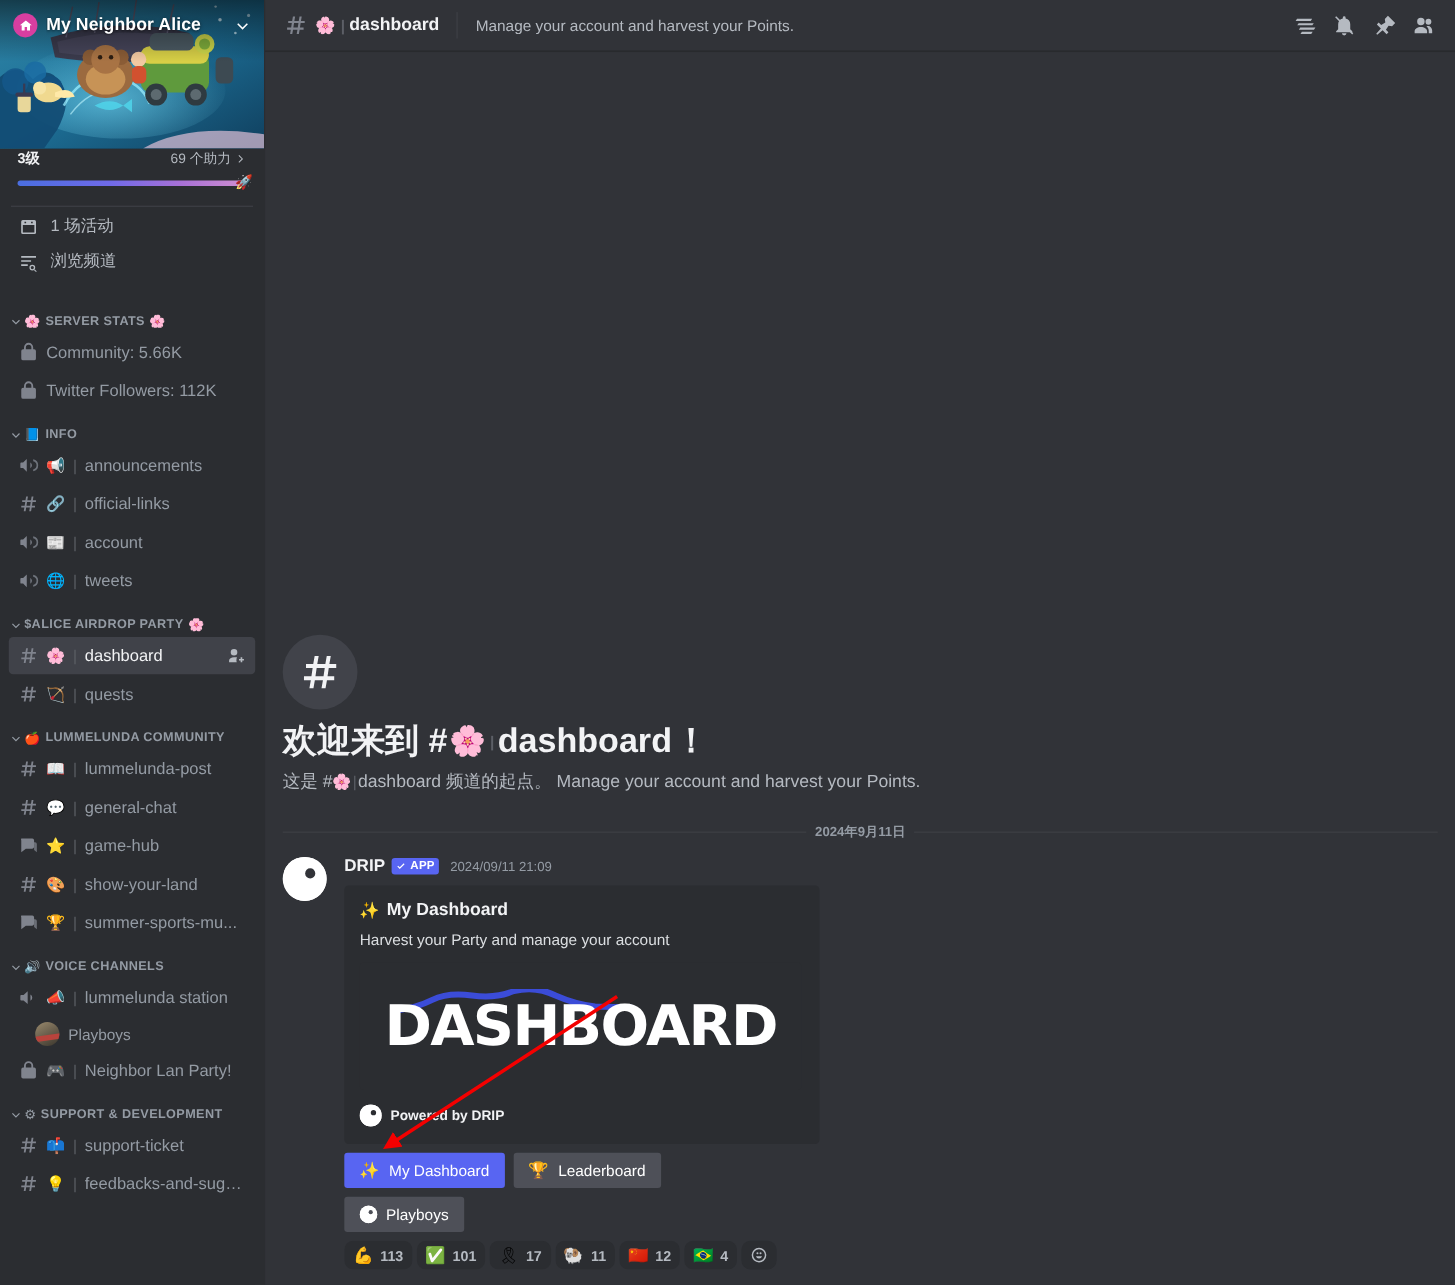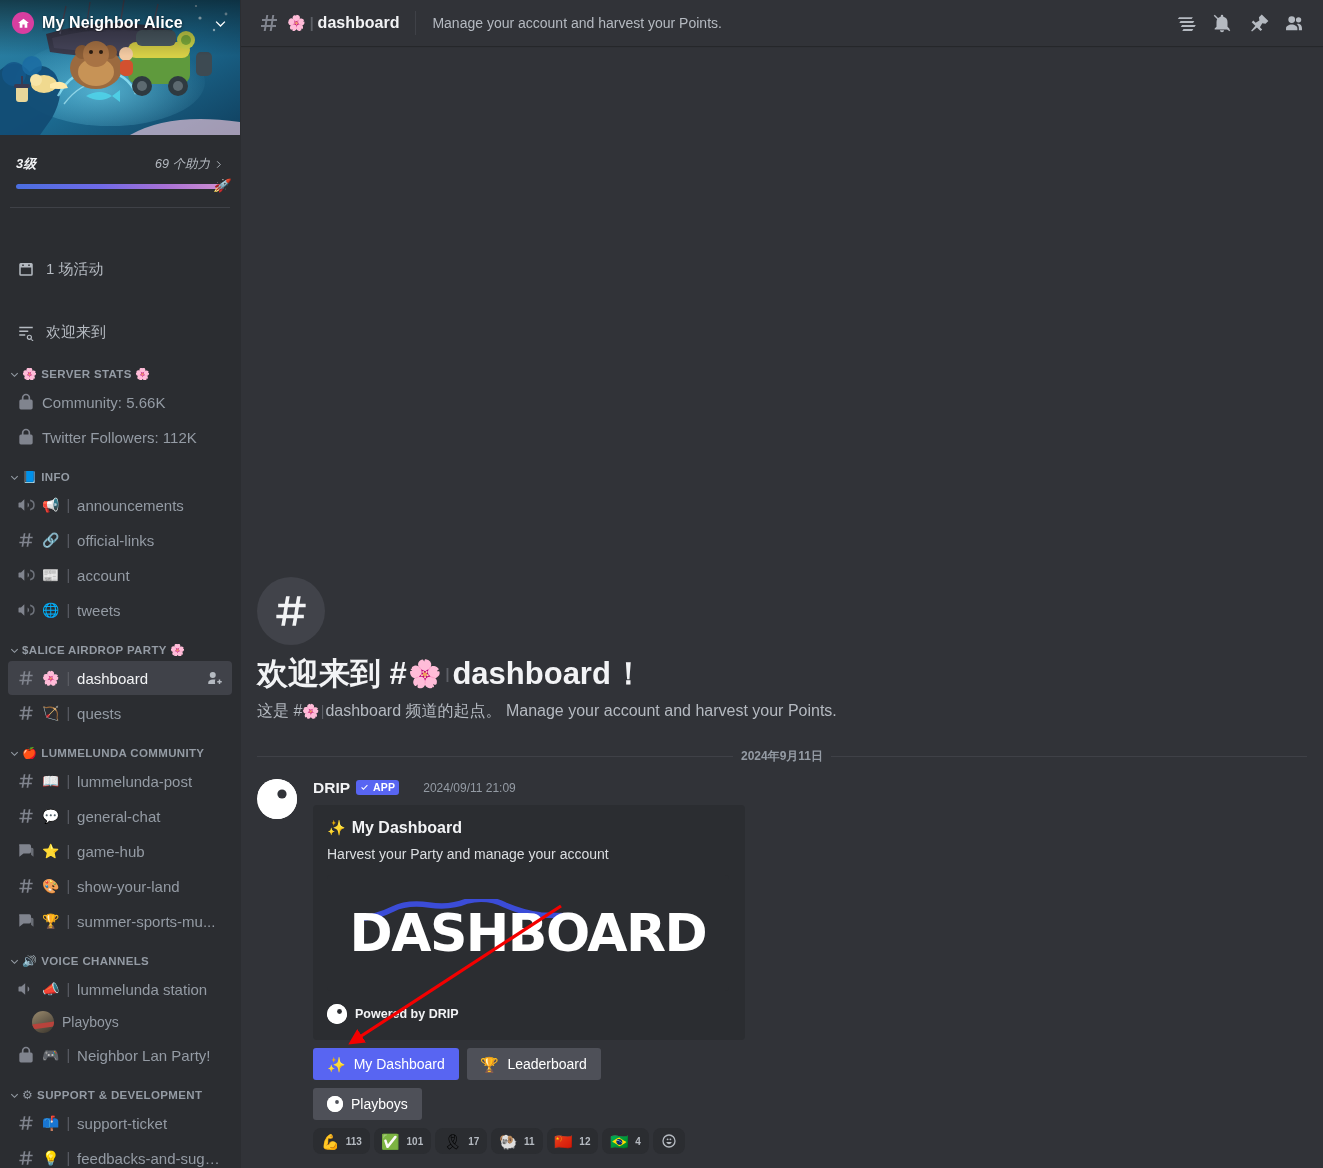--- a/index.html
+++ b/index.html
@@ -48,38 +48,38 @@
   .server-name {
     color: #fff; font-size: 16px; font-weight: 700;
     letter-spacing: .1px; text-shadow: 0 1px 3px rgba(0,0,0,.65);
     white-space: nowrap; overflow: hidden; text-overflow: ellipsis;
     flex: 1 1 auto;
   }
   .chev-down { width: 15px; height: 15px; flex: 0 0 15px; }
   .chev-down svg { width: 15px; height: 15px; stroke: #fff; fill: none; stroke-width: 2.2; }
 
   
-  .boost-wrap { padding: 20px 16px 10px 16px; font-style: italic; }
+  .boost-wrap { padding: 0 16px 10px 16px; }
   .boost-top { display: flex; align-items: center; justify-content: space-between; height: 18px; }
   .boost-level { color: #f2f3f5; font-size: 13px; font-weight: 700; }
   .boost-count { color: #b5bac1; font-size: 12.5px; display:flex; align-items:center; gap:3px; }
   .boost-count svg { width: 11px; height: 11px; stroke:#b5bac1; fill:none; stroke-width:2; }
   .boost-bar {
     margin-top: 11px; height: 5px; border-radius: 3px; position: relative;
     background: linear-gradient(90deg, #4a6ee0 0%, #6f6ae8 40%, #a971d6 72%, #cf8fd0 100%);
   }
   .boost-spark { position: absolute; right: -6px; top: -6px; font-size: 13px; }
   .sb-divider { height: 1px; background: #3f4147; margin: 8px 10px 0 10px; }
 
   
   .quick { padding: 8px 8px 4px 8px; }
   .quick-item {
-    display: flex; align-items: flex-end; gap: 10px;
+    display: flex; align-items: flex-start; gap: 10px;
     height: 32px; padding: 0 8px; border-radius: 4px;
-    color: #b5bac1; font-size: 15px; cursor: pointer; margin-top: 31px;
+    color: #b5bac1; font-size: 15px; cursor: pointer;
   }
   .quick-ico { width: 20px; height: 20px; flex: 0 0 20px; display:flex; align-items:center; justify-content:center;}
   .quick-ico svg { width: 18px; height: 18px; fill: #b5bac1; }
 
   
   .chan-scroll { padding: 6px 0 20px 0; }
   .cat {
     display: flex; align-items: center; gap: 2px;
     padding: 16px 8px 4px 8px; cursor: pointer;
   }
@@ -189,21 +189,21 @@
   .msg-body { flex: 1 1 auto; padding-left: 16px; min-width: 0; }
   .msg-head { display: flex; align-items: center; gap: 6px; height: 22px; }
   .msg-author { color: #f2f3f5; font-size: 15.5px; font-weight: 600; }
   .app-tag {
     display: inline-flex; align-items: center; gap: 3px;
     background: #5865f2; color: #fff; font-size: 10.5px; font-weight: 700;
     border-radius: 3px; padding: 1px 4px 1px 3px; height: 15px; line-height: 13px;
     letter-spacing: .2px;
   }
   .app-tag svg { width: 11px; height: 11px; fill: #fff; }
-  .msg-time { color: #949ba4; font-size: 12px; margin-left: 18px; }
+  .msg-time { color: #949ba4; font-size: 12px; margin-left: 4px; }
 
   
   .embed {
     margin-top: 6px; background: #2b2d31; border-radius: 4px;
     max-width: 432px; padding: 14px 16px 16px 14px;
     display: inline-block; width: 432px;
   }
   .embed-title { color: #f2f3f5; font-size: 16px; font-weight: 700; display:flex; align-items:center; gap:6px; }
   .embed-title .e-emo { font-size: 15px; }
   .embed-desc { color: #dbdee1; font-size: 14px; margin-top: 8px; line-height: 1.3; }
@@ -243,21 +243,21 @@
   .b-drip { width: 16px; height: 16px; border-radius: 50%; background: #fff; position: relative; overflow:hidden; flex:0 0 16px;}
 
   
   .reactions { display: flex; gap: 4px; margin-top: 6px; flex-wrap: wrap; align-items: center; }
   .reaction {
     display: inline-flex; align-items: center; gap: 6px;
     height: 26px; padding: 0 7px; border-radius: 8px;
     background: #2b2d31; cursor: pointer; border: 1px solid transparent;
   }
   .r-emo { font-size: 15px; line-height: 1; }
-  .r-count { color: #b5bac1; font-size: 10px; font-weight: 600; text-align: right; }
+  .r-count { color: #b5bac1; font-size: 13px; font-weight: 600; text-align: right; }
   .add-reaction {
     display: inline-flex; align-items: center; justify-content: center;
     width: 32px; height: 26px; border-radius: 8px; background: #2b2d31; cursor: pointer;
   }
   .add-reaction svg { width: 16px; height: 16px; fill: #b5bac1; }
 
   
   .anno-arrow { position: absolute; left: 0; top: 0; width: 100%; height: 100%; pointer-events: none; z-index: 20; }
 </style>
 </head>
@@ -377,21 +377,21 @@
             </svg>
         </span>
         <span>1 场活动</span>
       </div>
       <div class="quick-item">
         <span class="quick-ico">
           <svg viewBox="0 0 24 24">
               <path d="M3 5h18v2H3zm0 5h12v2H3zm0 5h8v2H3zm13.5.5a3.5 3.5 0 1 1 0 7 3.5 3.5 0 0 1 0-7zm0 1.6a1.9 1.9 0 1 0 0 3.8 1.9 1.9 0 0 0 0-3.8zm3.2 4.3 2.3 2.3-1 1-2.3-2.3z"></path>
             </svg>
         </span>
-        <span>欢迎来到</span>
+        <span>浏览频道</span>
       </div>
     </div>
 
     <div class="chan-scroll">
 
       <div class="cat">
         <span class="caret">
             <svg viewBox="0 0 24 24">
               <polyline points="5,9 12,16 19,9"></polyline>
             </svg>

